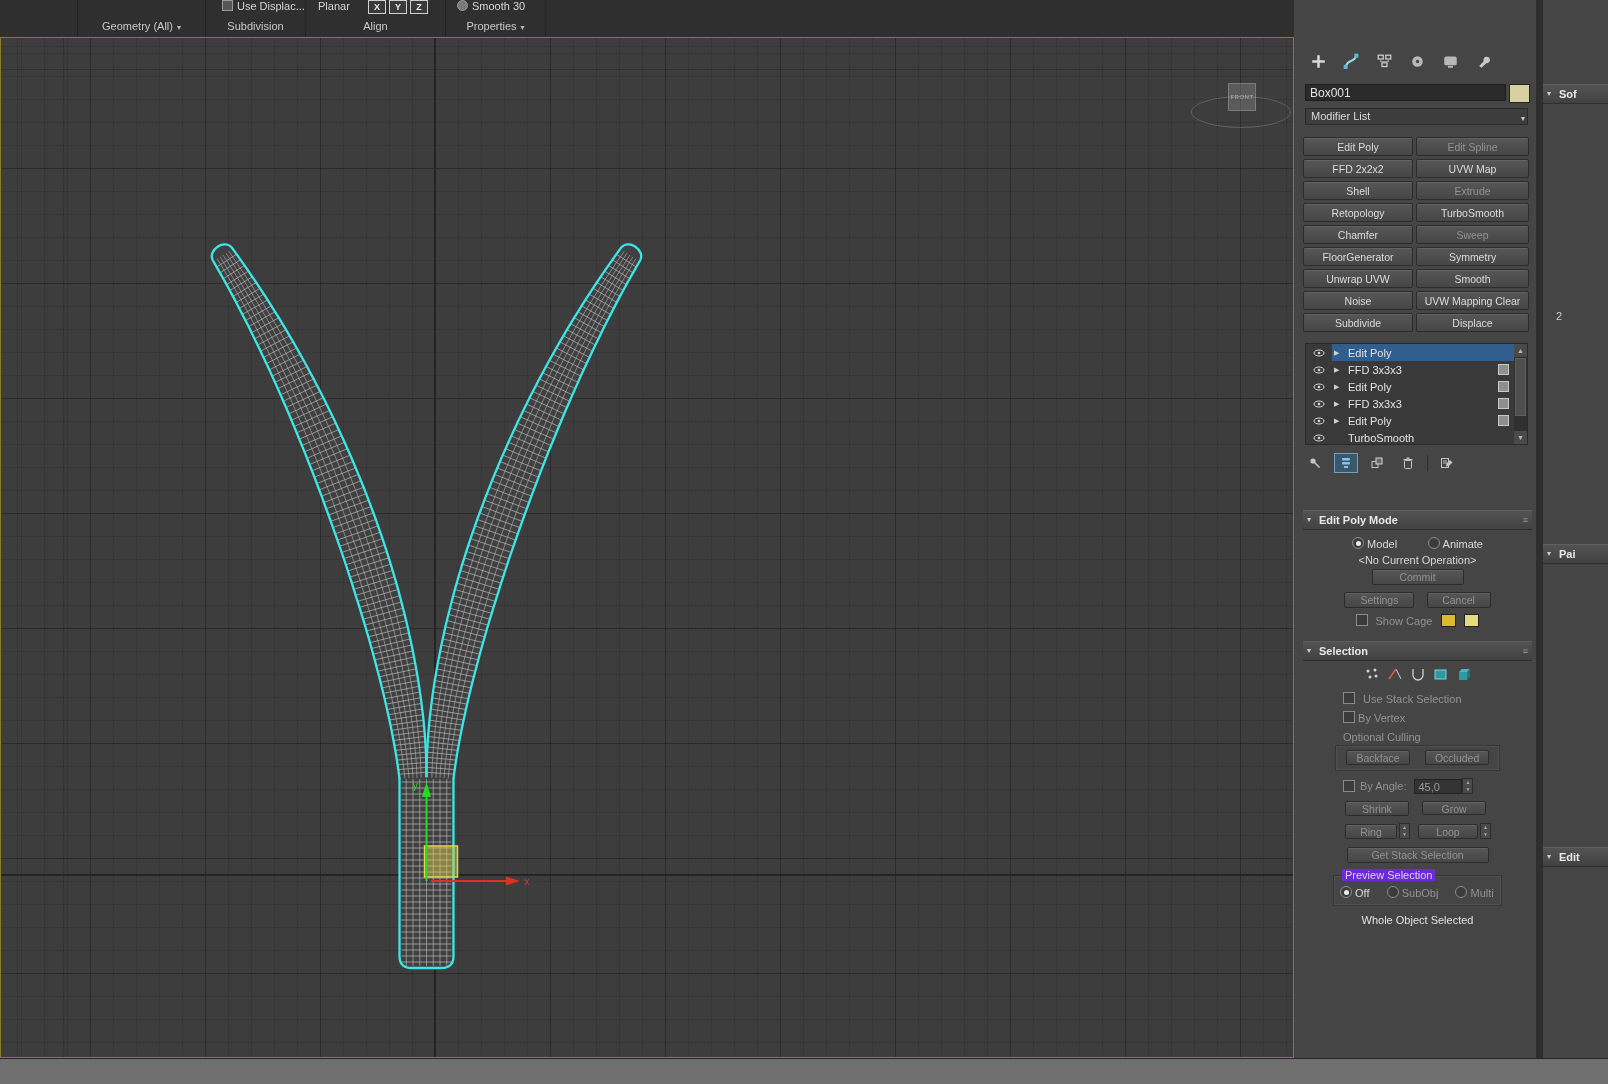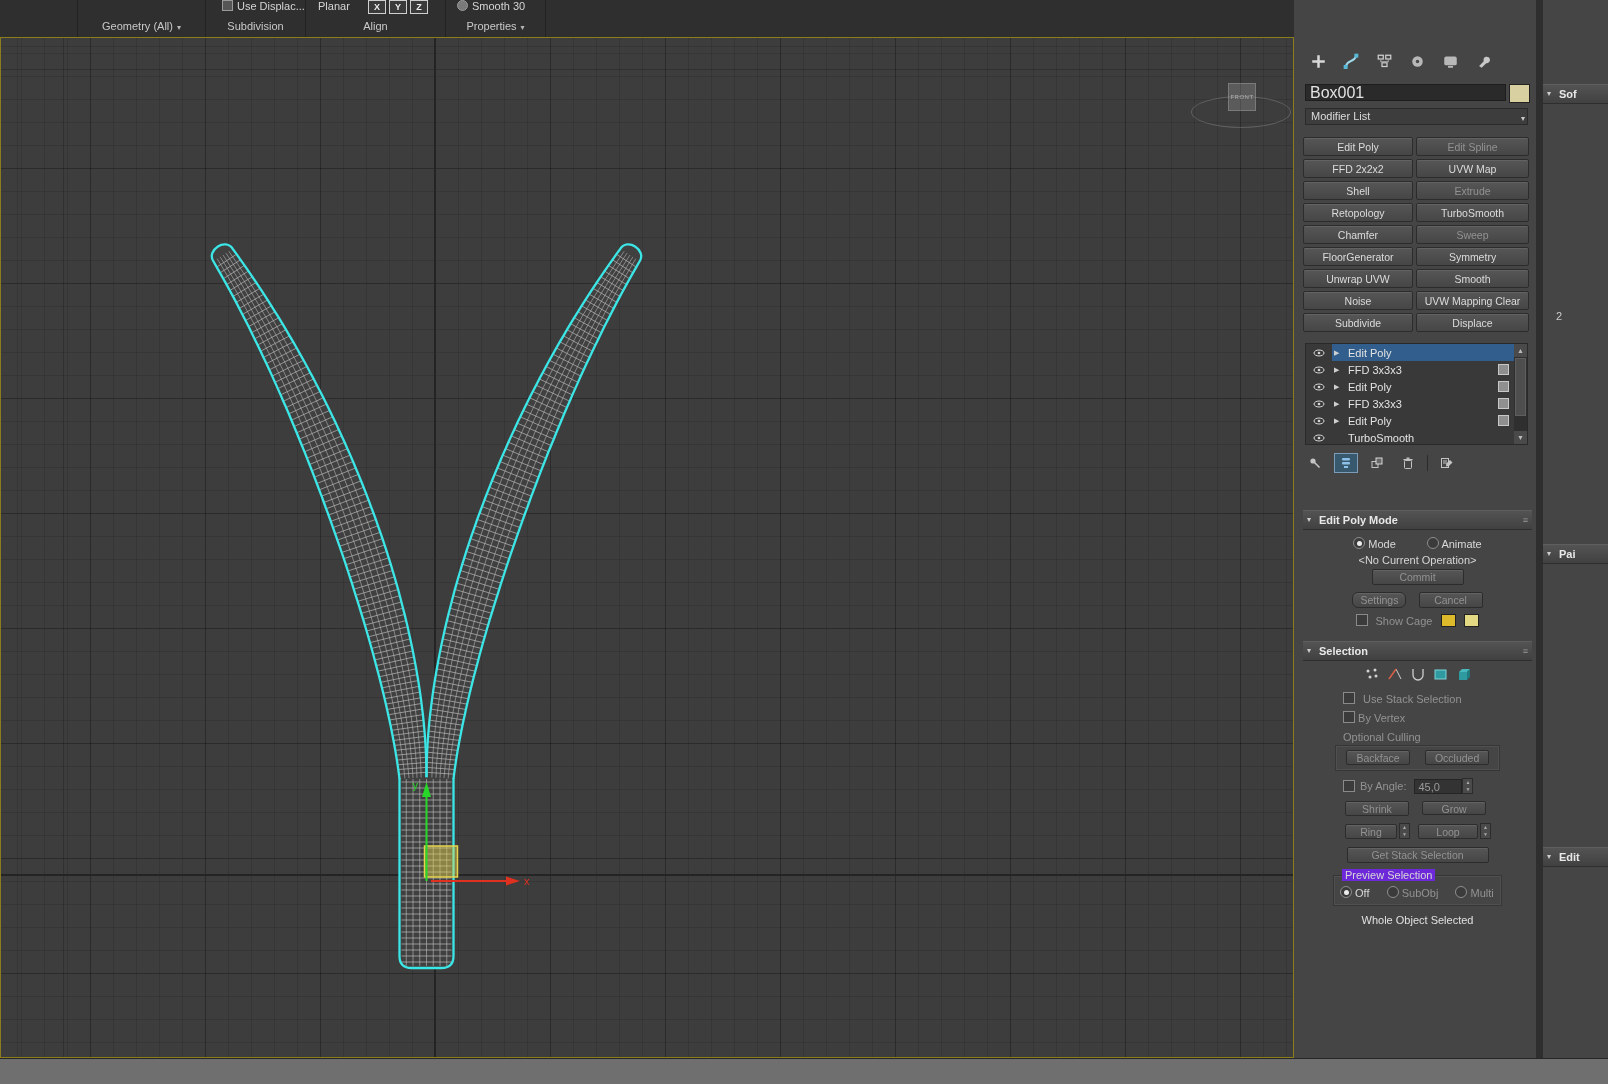--- a/index.html
+++ b/index.html
@@ -31,21 +31,21 @@
   #viewcube{position:absolute;left:1227px;top:45px;width:26px;height:26px;background:rgba(170,170,170,0.28);
             border:1px solid rgba(215,215,215,0.25);color:rgba(238,238,238,0.55);font-size:6px;
             display:flex;align-items:center;justify-content:center;letter-spacing:.5px;}
   #vc-ellipse{position:absolute;left:1190px;top:58px;width:98px;height:30px;border:1px solid rgba(175,175,175,0.3);
               border-radius:50%;}
   
   #panel{position:absolute;left:1294px;top:0;width:314px;height:1058px;background:#454545;}
   #tabs{position:absolute;left:12px;top:48px;display:flex;gap:9px;}
   .tab{width:24px;height:26px;display:flex;align-items:center;justify-content:center;}
   #objname{position:absolute;left:11px;top:84px;width:191px;height:15px;background:#2a2a2a;border:1px solid #1e1e1e;
-           color:#e2e2e2;font-size:16px;padding:0 4px;font-family:"Liberation Sans",sans-serif;}
+           color:#e2e2e2;font-size:12px;padding:0 4px;font-family:"Liberation Sans",sans-serif;}
   #objswatch{position:absolute;left:215px;top:84px;width:19px;height:17px;background:#d8d0a0;border:1px solid #222;}
   #modlist{position:absolute;left:11px;top:108px;width:223px;height:17px;background:#3d3d3d;border:1px solid #2b2b2b;
            box-sizing:border-box;line-height:15px;padding-left:5px;color:#dcdcdc;}
   #modlist .dd{position:absolute;right:2px;top:2px;font-size:8px;color:#c8c8c8;}
   #modbtns{position:absolute;left:9px;top:137px;width:226px;display:grid;grid-template-columns:110px 113px;gap:3px;}
   .btn{background:linear-gradient(#565656,#464646);border:1px solid #2c2c2c;border-radius:2px;color:#dcdcdc;
        font-size:10.5px;text-align:center;box-shadow:inset 0 1px 0 rgba(255,255,255,0.08);
        font-family:"Liberation Sans",sans-serif;padding:0;}
   .mb{height:19px;line-height:18px;overflow:hidden;white-space:nowrap;}
   .btn.dim,.dimtxt{color:#929292;}
@@ -571,27 +571,27 @@
     </div>
 
     <div class="rollout" style="top:510px">
       <div class="roll-h">
         <span class="tri">▾</span>
         <span>Edit Poly Mode</span>
         <span class="rmenu">≡</span>
       </div>
       <div style="text-align:center;padding-top:7px;">
         <div>
-          <label><span class="rad on"></span> <span>Mode</span></label>
+          <label><span class="rad on"></span> <span>Model</span></label>
           <label style="margin-left:28px"><span class="rad"></span> <span>Animate</span></label>
         </div>
         <div style="margin-top:4px;color:#d6d6d6;">&lt;No Current Operation&gt;</div>
         <button class="btn dim sbtn" style="width:92px;margin-top:3px;">Commit</button>
         <div style="margin-top:7px;">
-          <button class="btn dim sbtn" style="width:54px;border-radius:6px;">Settings</button>
+          <button class="btn dim sbtn" style="width:70px;">Settings</button>
           <button class="btn dim sbtn" style="width:64px;margin-left:9px;">Cancel</button>
         </div>
         <div style="margin-top:6px;">
           <span class="chk"></span>
           <span class="dimtxt" style="margin-left:4px;">Show Cage</span>
           <span class="swa" style="background:#dcba2c"></span>
           <span class="swa" style="margin-left:4px;background:#e4da84"></span>
         </div>
       </div>
     </div>

